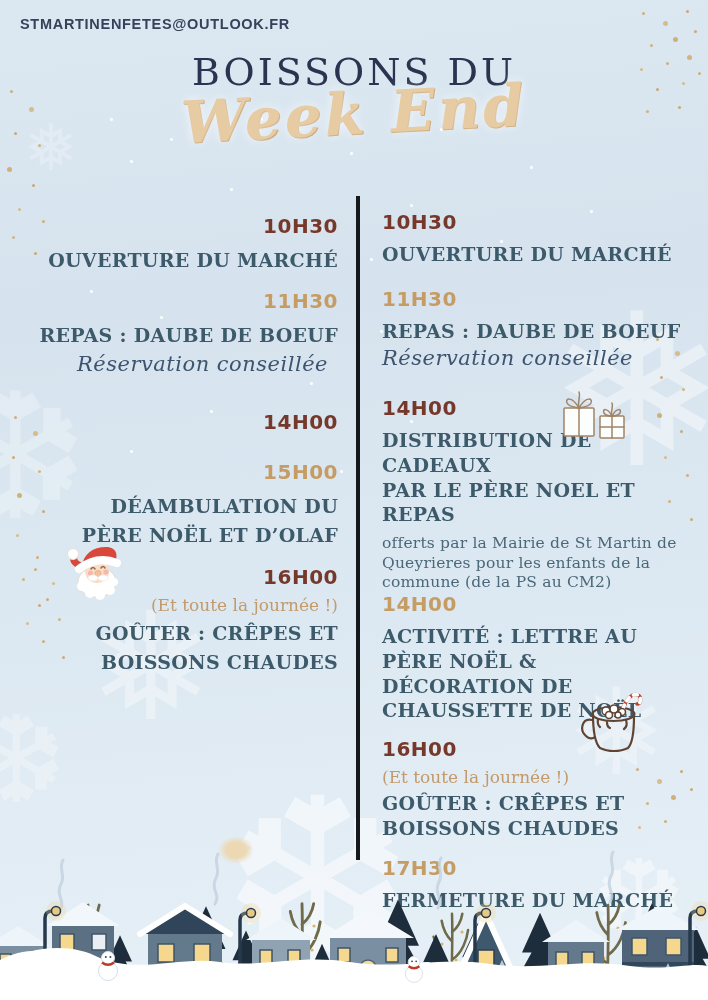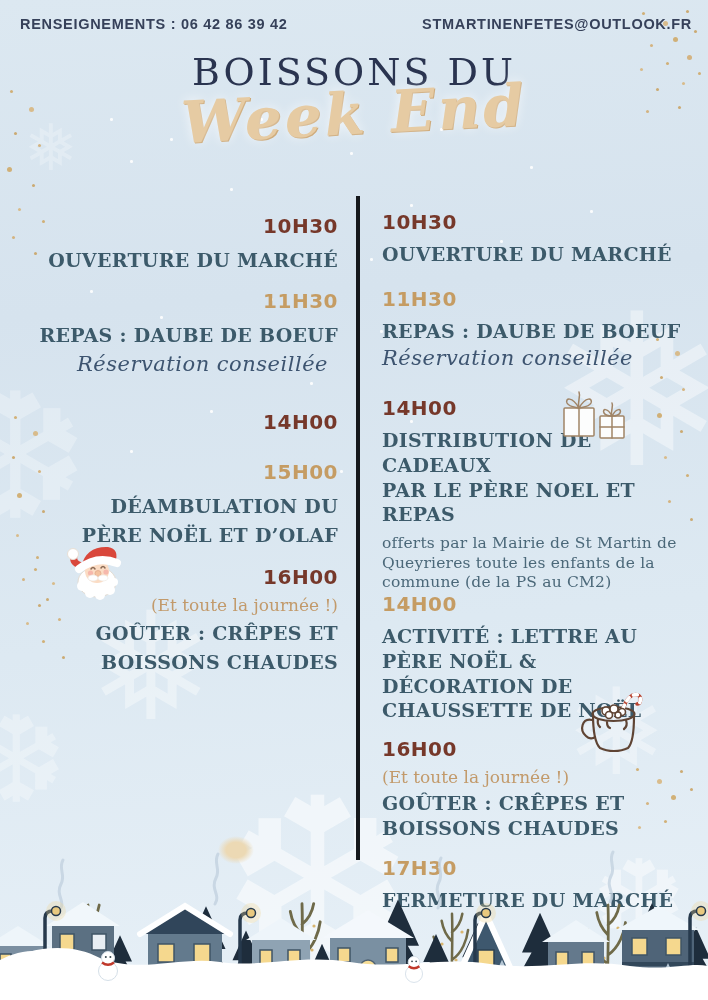--- a/index.html
+++ b/index.html
@@ -84,21 +84,20 @@
   <div class="glitter" id="g2"></div>
   <div class="glitter" id="g3"></div>
   <div class="glitter" id="g4"></div>
   <div class="glitter" id="g5"></div>
   <div class="glitter" id="g6"></div>
   <div class="snowdots" id="sd1"></div>
   <div class="snowdots" id="sd2"></div>
   <div class="moon"></div>
 
   <div class="contact">
-    <span>RENSEIGNEMENTS :  06 42 86 39 42</span>
     <span>STMARTINENFETES@OUTLOOK.FR</span>
   </div>
 
   <div class="titlebox">
     <h1 class="title-main">BOISSONS DU</h1>
     <div class="title-script">Week End</div>
   </div>
 
   <div class="divider"></div>
 
@@ -136,21 +135,21 @@
     <div class="item i2">
       <div class="time t-gold">11H30</div>
       <div class="activity">REPAS : DAUBE DE BOEUF</div>
       <div class="script">Réservation conseillée</div>
     </div>
     <div class="item i3">
       <div class="time t-red">14H00</div>
       <div class="activity">DISTRIBUTION DE CADEAUX
 PAR LE PÈRE NOEL ET REPAS</div>
       <div class="subnote">offerts par la Mairie de St Martin de
-Queyrieres toute les enfants de la
+Queyrieres pour les enfants de la
 commune (de la PS au CM2)</div>
     </div>
     <div class="item i4">
       <div class="time t-gold">14H00</div>
       <div class="activity">ACTIVITÉ : LETTRE AU
 PÈRE NOËL &amp; DÉCORATION DE
 CHAUSSETTE DE NOËL</div>
     </div>
     <div class="item i5">
       <div class="time t-red">16H00</div>

